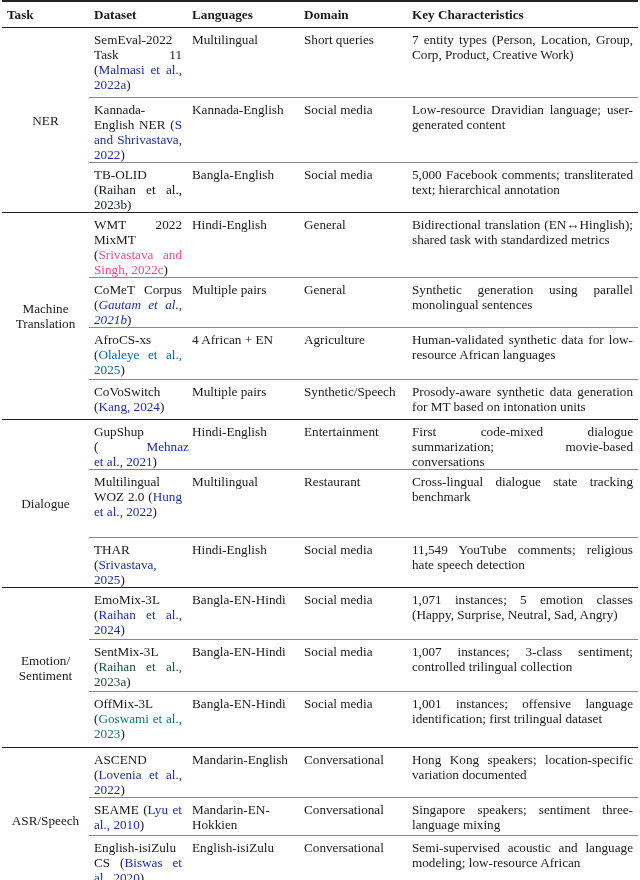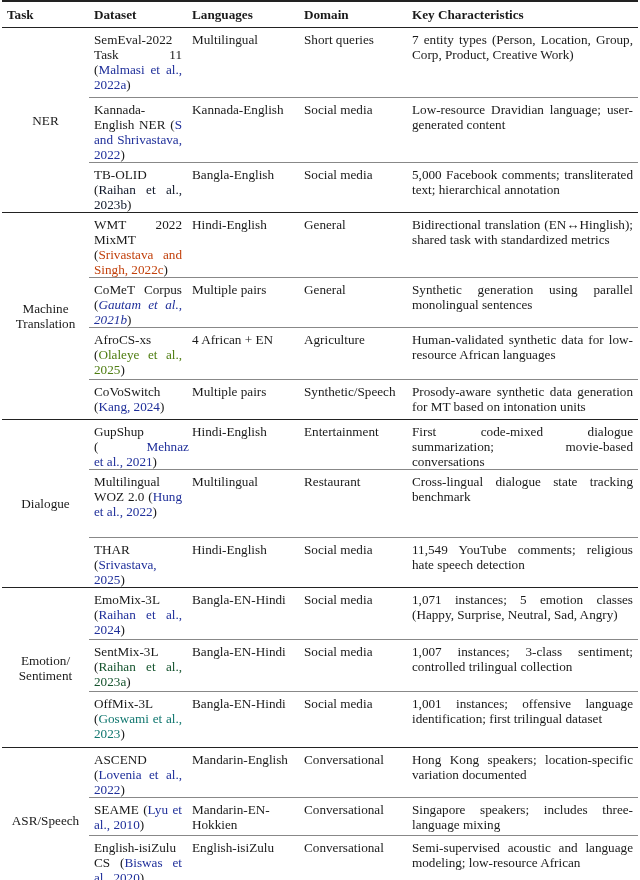--- a/index.html
+++ b/index.html
@@ -70,33 +70,33 @@
         <td class="inner key">Low-resource Dravidian language; user-generated content</td>
       </tr>
       <tr class="sub" style="height: 48px;">
         <td class="dataset inner"><span>TB-OLID</span> (<span class="cite" style="color: #0f172a; font-family: Liberation Serif, serif;">Raihan et al., 2023b</span>)</td>
         <td class="inner">Bangla-English</td>
         <td class="inner">Social media</td>
         <td class="inner key">5,000 Facebook comments; transliterated text; hierarchical annotation</td>
       </tr>
       <tr class="group-start" style="height: 62px;">
         <td class="task" rowspan="4">Machine Translation</td>
-        <td class="dataset inner"><span>WMT 2022 MixMT</span> (<span class="cite" style="color: #c2410c;">Srivastava and Singh, 2022c</span>)</td>
+        <td class="dataset inner"><span>WMT 2022 MixMT</span> (<span class="cite" style="color: #ec4899;">Srivastava and Singh, 2022c</span>)</td>
         <td class="inner">Hindi-English</td>
         <td class="inner">General</td>
         <td class="inner key">Bidirectional translation (EN↔Hinglish); shared task with standardized metrics</td>
       </tr>
       <tr class="sub" style="height: 44px;">
         <td class="dataset inner"><span>CoMeT Corpus</span> (<span class="cite" style="color: rgb(31, 47, 154); font-style: italic;">Gautam et al., 2021b</span>)</td>
         <td class="inner">Multiple pairs</td>
         <td class="inner">General</td>
         <td class="inner key">Synthetic generation using parallel monolingual sentences</td>
       </tr>
       <tr class="sub" style="height: 52px;">
-        <td class="dataset inner"><span>AfroCS-xs</span> (<span class="cite" style="color: #4d7c0f;">Olaleye et al., 2025</span>)</td>
+        <td class="dataset inner"><span>AfroCS-xs</span> (<span class="cite" style="color: #0369a1;">Olaleye et al., 2025</span>)</td>
         <td class="inner">4 African + EN</td>
         <td class="inner">Agriculture</td>
         <td class="inner key">Human-validated synthetic data for low-resource African languages</td>
       </tr>
       <tr class="sub" style="height: 40px;">
         <td class="dataset inner"><span>CoVoSwitch</span> (<span class="cite" style="color: rgb(31, 47, 154);">Kang, 2024</span>)</td>
         <td class="inner">Multiple pairs</td>
         <td class="inner">Synthetic/Speech</td>
         <td class="inner key">Prosody-aware synthetic data generation for MT based on intonation units</td>
       </tr>
@@ -142,21 +142,21 @@
         <td class="task" rowspan="3">ASR/Speech</td>
         <td class="dataset inner"><span>ASCEND</span> (<span class="cite" style="color: rgb(31, 47, 154);">Lovenia et al., 2022</span>)</td>
         <td class="inner">Mandarin-English</td>
         <td class="inner">Conversational</td>
         <td class="inner key">Hong Kong speakers; location-specific variation documented</td>
       </tr>
       <tr class="sub" style="height: 38px;">
         <td class="dataset inner"><span>SEAME</span> (<span class="cite" style="color: rgb(31, 47, 154); margin-top: 8px;">Lyu et al., 2010</span>)</td>
         <td class="inner">Mandarin-EN-Hokkien</td>
         <td class="inner">Conversational</td>
-        <td class="inner key">Singapore speakers; includes three-language mixing</td>
+        <td class="inner key">Singapore speakers; sentiment three-language mixing</td>
       </tr>
       <tr class="sub last" style="height: 58px;">
         <td class="dataset inner"><span>English-isiZulu CS</span> (<span class="cite" style="color: rgb(31, 47, 154);">Biswas et al., 2020</span>)</td>
         <td class="inner">English-isiZulu</td>
         <td class="inner">Conversational</td>
         <td class="inner key">Semi-supervised acoustic and language modeling; low-resource African</td>
       </tr>
     </tbody>
 </table>
 

